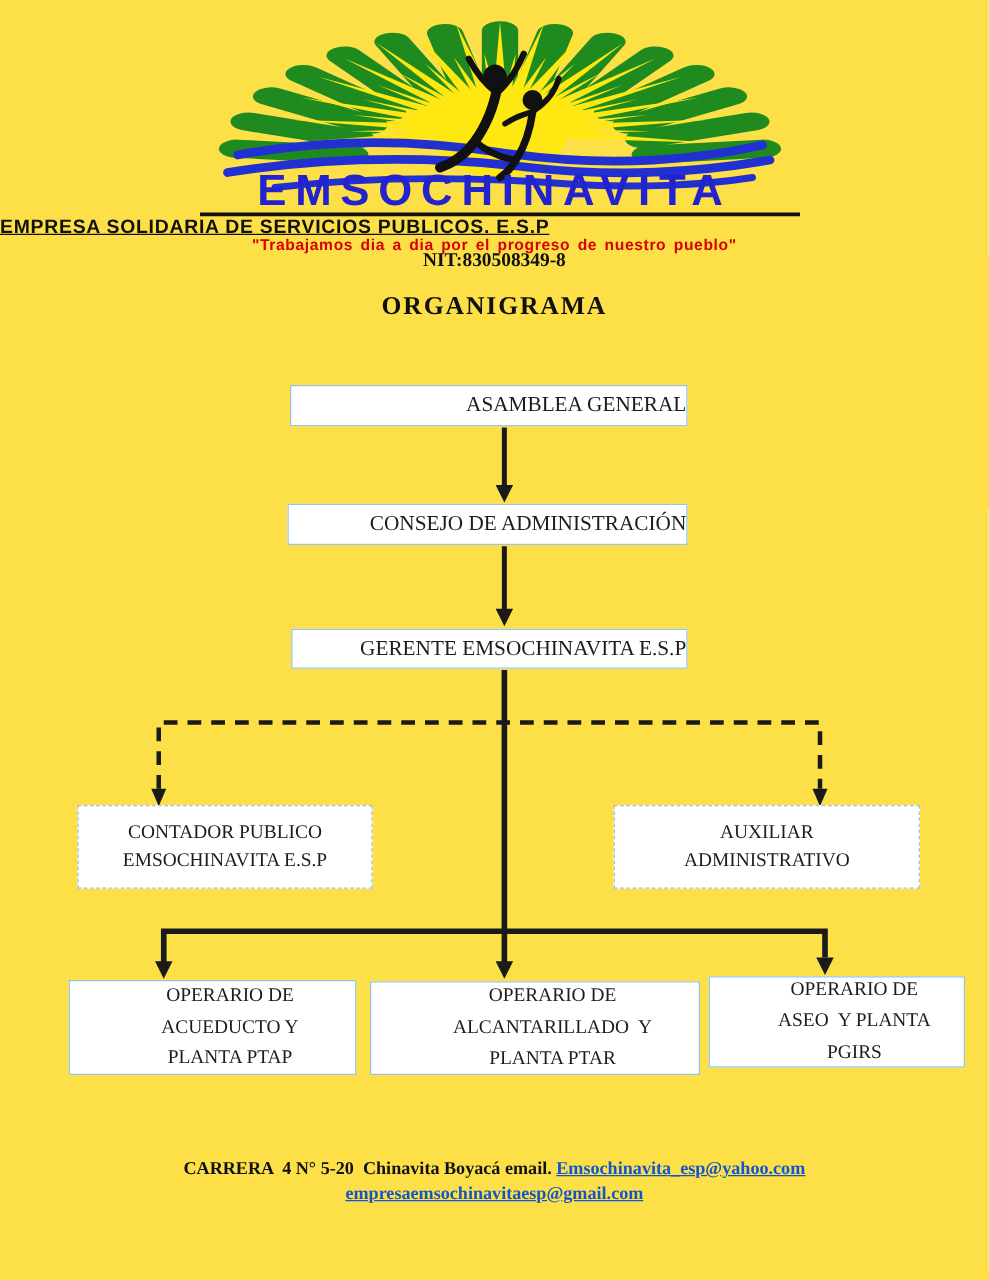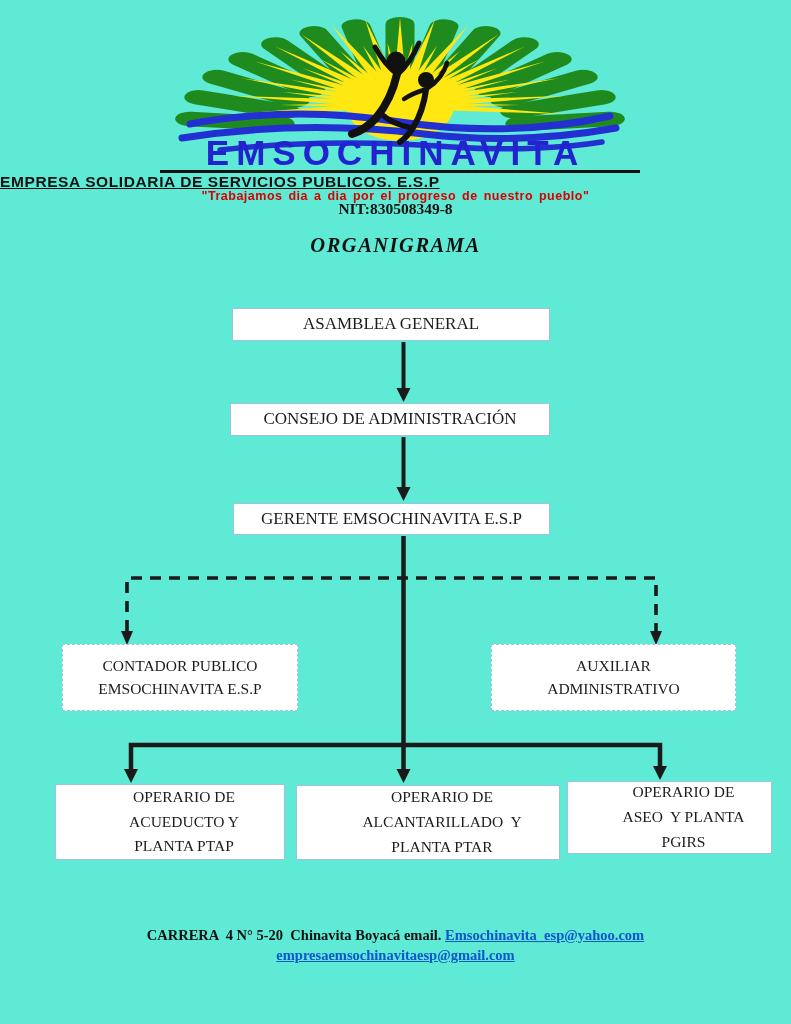--- a/index.html
+++ b/index.html
@@ -1,16 +1,16 @@
 <!DOCTYPE html>
 <html style="--brand-blue: #2222cf; --wave-blue: #2230d2; --green: #1f8b1f; --sun-yellow: #ffe712; --motto-red: #d80000; --box-border: #9cc3e6; --link-blue: #1155cc; --line-black: #1a1a1a;"><head>
 <meta charset="utf-8">
 <style>
   html,body{margin:0;padding:0;background:#ffffff;}
-  .page{position:relative;width:791px;height:1024px;background:#5eead4;overflow:hidden;
+  .page{position:relative;width:791px;height:1024px;background:#fde047;overflow:hidden;
         font-family:"Liberation Serif",serif;color:#1c1c1c;}
 
   
   .logo-art{position:absolute;left:156px;top:12px;width:488px;height:152px;}
   .green-ray{fill:var(--green,#1f8b1f);}
   .sun-shape{fill:var(--sun-yellow,#ffe712);}
   .ink{stroke:#111;fill:none;stroke-linecap:round;}
   .wave{stroke:var(--wave-blue,#2230d2);fill:none;stroke-linecap:round;}
 
   .brand{position:absolute;left:0;top:133px;width:100%;text-align:center;
@@ -20,32 +20,32 @@
   .tagline{position:absolute;left:0;top:173px;width:100%;text-align:left;
            font-family:"Liberation Sans",sans-serif;font-weight:bold;font-size:15.5px;
            letter-spacing:.6px;text-decoration:underline;color:#111;white-space:nowrap;}
   .motto{position:absolute;left:0;top:189px;width:100%;text-align:center;
          font-family:"Liberation Sans",sans-serif;font-weight:bold;font-size:12.5px;
          letter-spacing:.5px;word-spacing:2px;color:var(--motto-red,#d80000);white-space:nowrap;}
   .nit{position:absolute;left:0;top:200px;width:100%;text-align:center;
        font-weight:bold;font-size:15.5px;color:#111;}
 
   .title{position:absolute;left:0;top:234px;width:100%;margin:0;text-align:center;
-         font-size:20.5px;font-weight:bold;letter-spacing:1.5px;color:#111;font-style:italic;}
+         font-size:20.5px;font-weight:bold;letter-spacing:1.5px;color:#111;}
 
   
   .connectors{position:absolute;left:0;top:0;width:791px;height:1024px;}
   .cline{stroke:var(--line-black,#1a1a1a);fill:none;}
   .chead{fill:var(--line-black,#1a1a1a);stroke:none;}
 
   .node{position:absolute;background:#fff;border:1.6px solid var(--box-border,#9cc3e6);
         display:flex;flex-direction:column;align-items:center;justify-content:center;
         text-align:center;line-height:1.45;}
   .node .ln{white-space:pre-wrap;display:block;}
-  .lv1{font-size:17px;}
+  .lv1{font-size:17px;align-items:flex-end;}
   .dashedbox{border-style:dashed;font-size:15.5px;}
   .op{font-size:15.5px;line-height:1.6;padding-left:28px;}
 
   
   .footer{position:absolute;left:0;top:926px;width:100%;text-align:center;
           font-weight:bold;font-size:14.5px;color:#111;line-height:1.35;}
   .footer a{color:var(--link-blue,#1155cc);text-decoration:underline;font-weight:bold;}
   .footer .addr{white-space:pre-wrap;}
 </style>
 </head>

